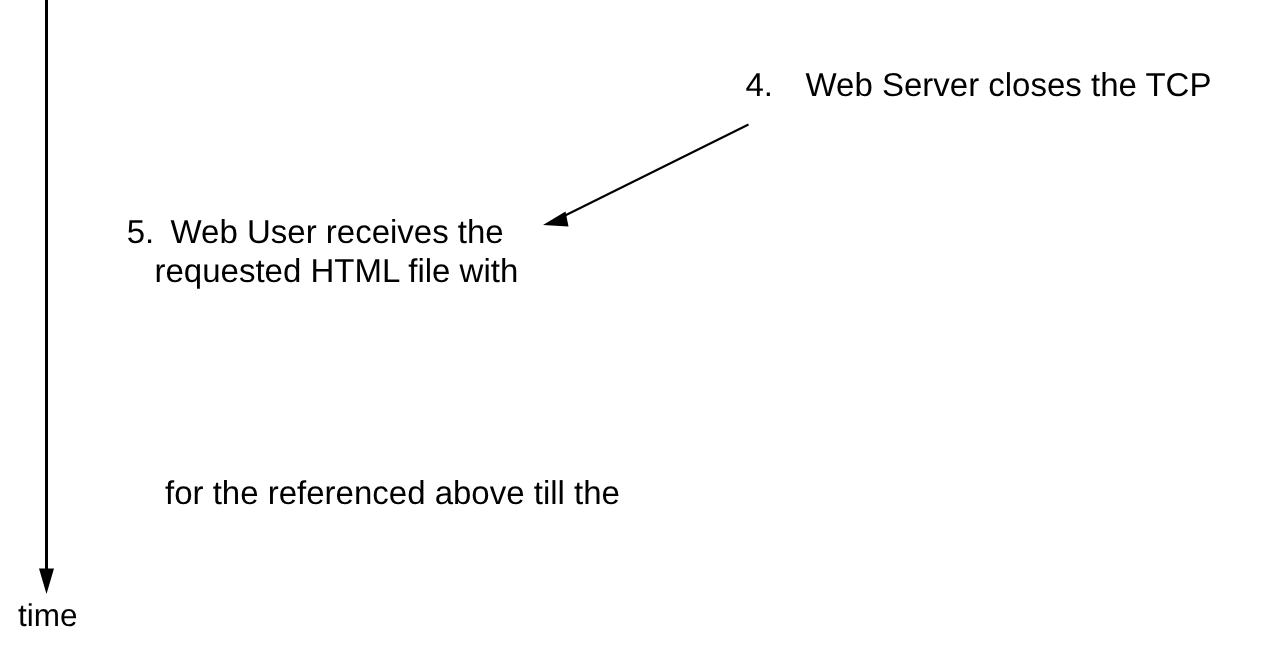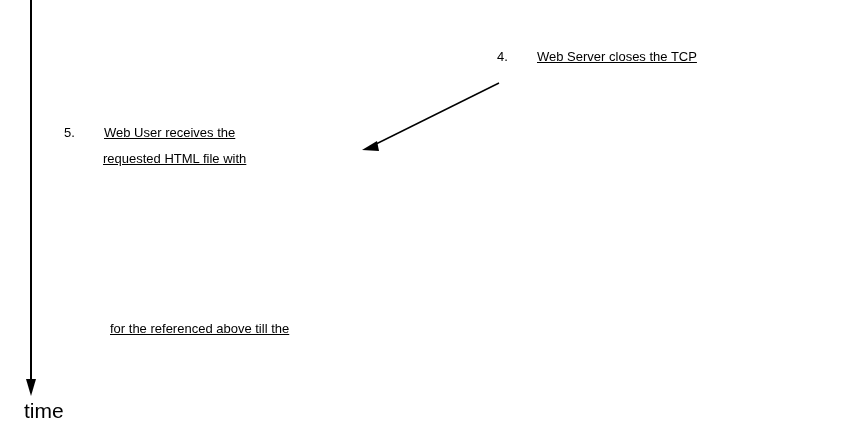--- a/index.html
+++ b/index.html
@@ -24,45 +24,44 @@
     height: 432px;
     pointer-events: none;
   }
   .time-label {
     position: absolute;
     left: 12px;
     top: 399px;
     font-size: 21px;
     line-height: 24px;
     white-space: nowrap;
-    margin-left: 12px;
   }
   .step-block {
     position: absolute;
-    font-size: 13px;
+    font-size: 22px;
     line-height: 26px;
     white-space: nowrap;
-    text-decoration: underline;
   }
   .step-block .line {
     display: block;
   }
   .step-block .num {
     display: inline-block;
     white-space: pre;
   }
   #step4 {
     left: 497px;
     top: 44px;
   }
   #step4 .num { width: 40px; }
   #step4 .cont { padding-left: 40px; }
   #step5 {
     left: 64px;
-    top: 120px;
+    top: 142px;
+    text-align: center;
   }
   #step5 .num { width: 40px; }
   #step5 .cont { padding-left: 39px; }
   #step6 {
     left: 73px;
     top: 316px;
   }
   #step6 .num { width: 36px; }
   #step6 .cont { padding-left: 37px; }
 </style>

